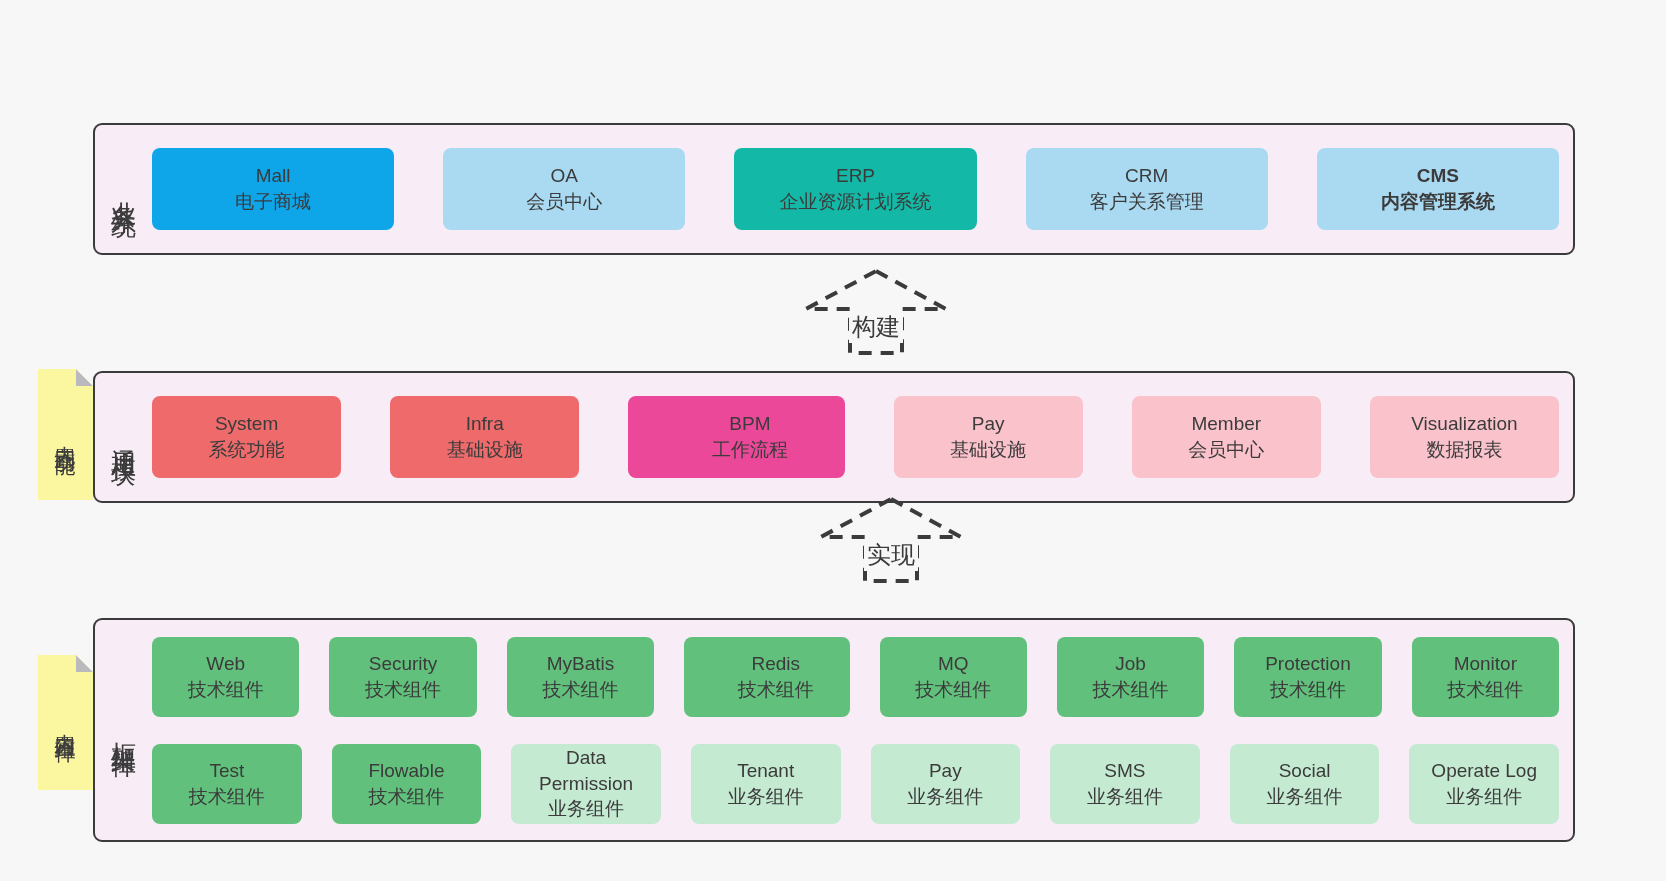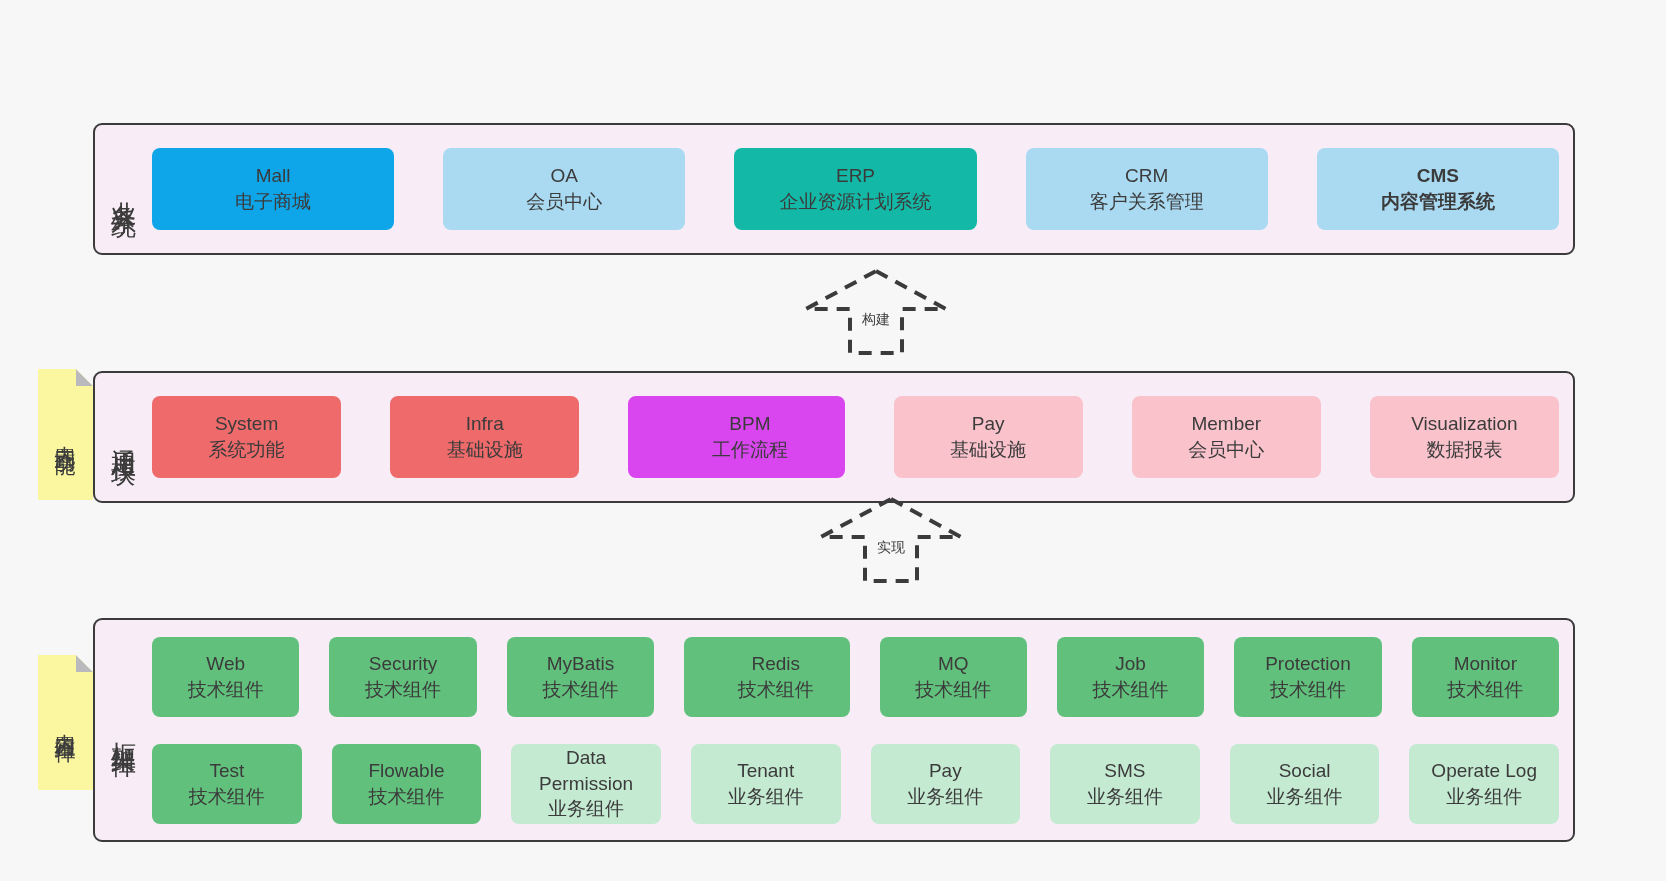--- a/index.html
+++ b/index.html
@@ -51,21 +51,21 @@
   #arrow-build     { left:803px; top:268px; }
   #arrow-implement { left:818px; top:496px; }
   .arrow svg { width:100%; height:100%; display:block; }
   .arrow polygon {
     fill:none; stroke:var(--border,#383838); stroke-width:4;
     stroke-dasharray:13 9; stroke-linecap:butt;
   }
   .arrow-label {
     position:absolute; top:43px; left:50%; transform:translateX(-50%);
     background:var(--bg,#f7f7f7); padding:0 3px;
-    font-size:14px; white-space:nowrap; color:var(--text,#3b3b3b);
+    font-size:24px; white-space:nowrap; color:var(--text,#3b3b3b);
   }
 
   
   .note {
     position:absolute; left:38px; width:55px;
     background:var(--note,#faf7a0);
     clip-path:polygon(0 0, calc(100% - 17px) 0, 100% 17px, 100% 100%, 0 100%);
     display:flex; align-items:center; justify-content:center;
   }
   #note-modules    { top:369px; height:131px; }
@@ -126,21 +126,21 @@
     <div class="rows">
       <div class="row cols-6">
           <div class="box" style="background: rgb(239, 106, 107);">
             <div class="box-name">System</div>
             <div class="box-desc">系统功能</div>
           </div>
           <div class="box" style="background: rgb(239, 106, 107);">
             <div class="box-name">Infra</div>
             <div class="box-desc">基础设施</div>
           </div>
-          <div class="box" style="background: #d946ef; padding-left: 33px;">
+          <div class="box" style="background: #ec4899; padding-left: 33px;">
             <div class="box-name">BPM</div>
             <div class="box-desc">工作流程</div>
           </div>
           <div class="box" style="background: rgb(250, 195, 204);">
             <div class="box-name">Pay</div>
             <div class="box-desc">基础设施</div>
           </div>
           <div class="box" style="background: rgb(250, 195, 204);">
             <div class="box-name">Member</div>
             <div class="box-desc">会员中心</div>

